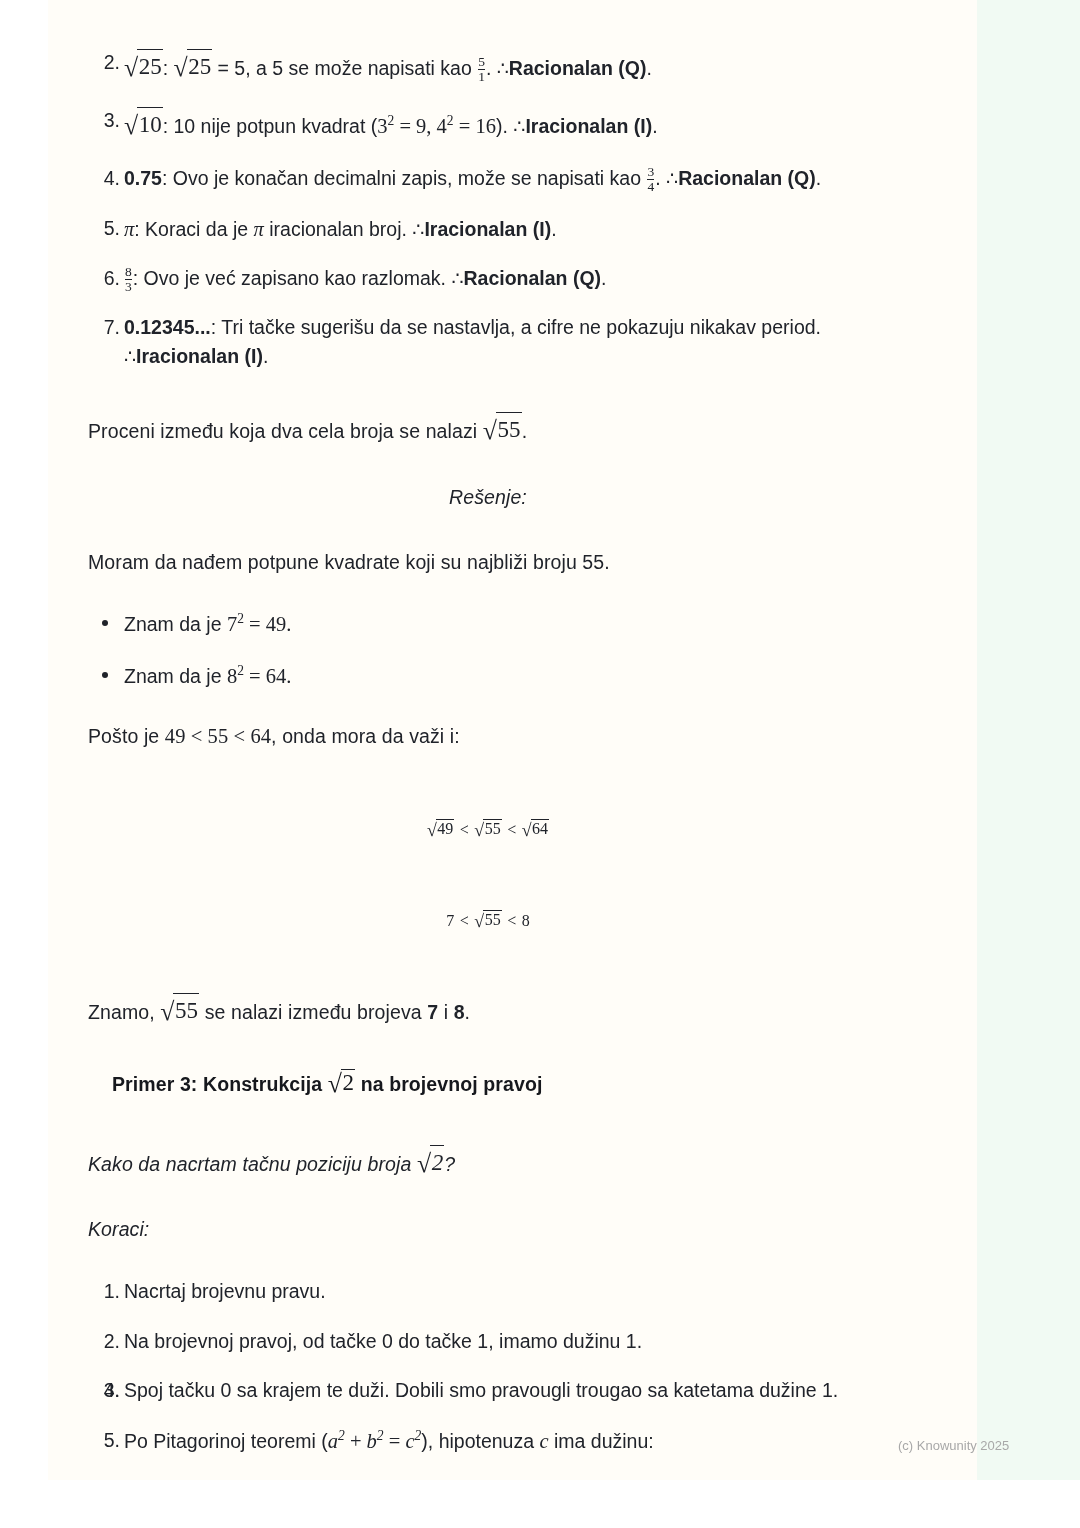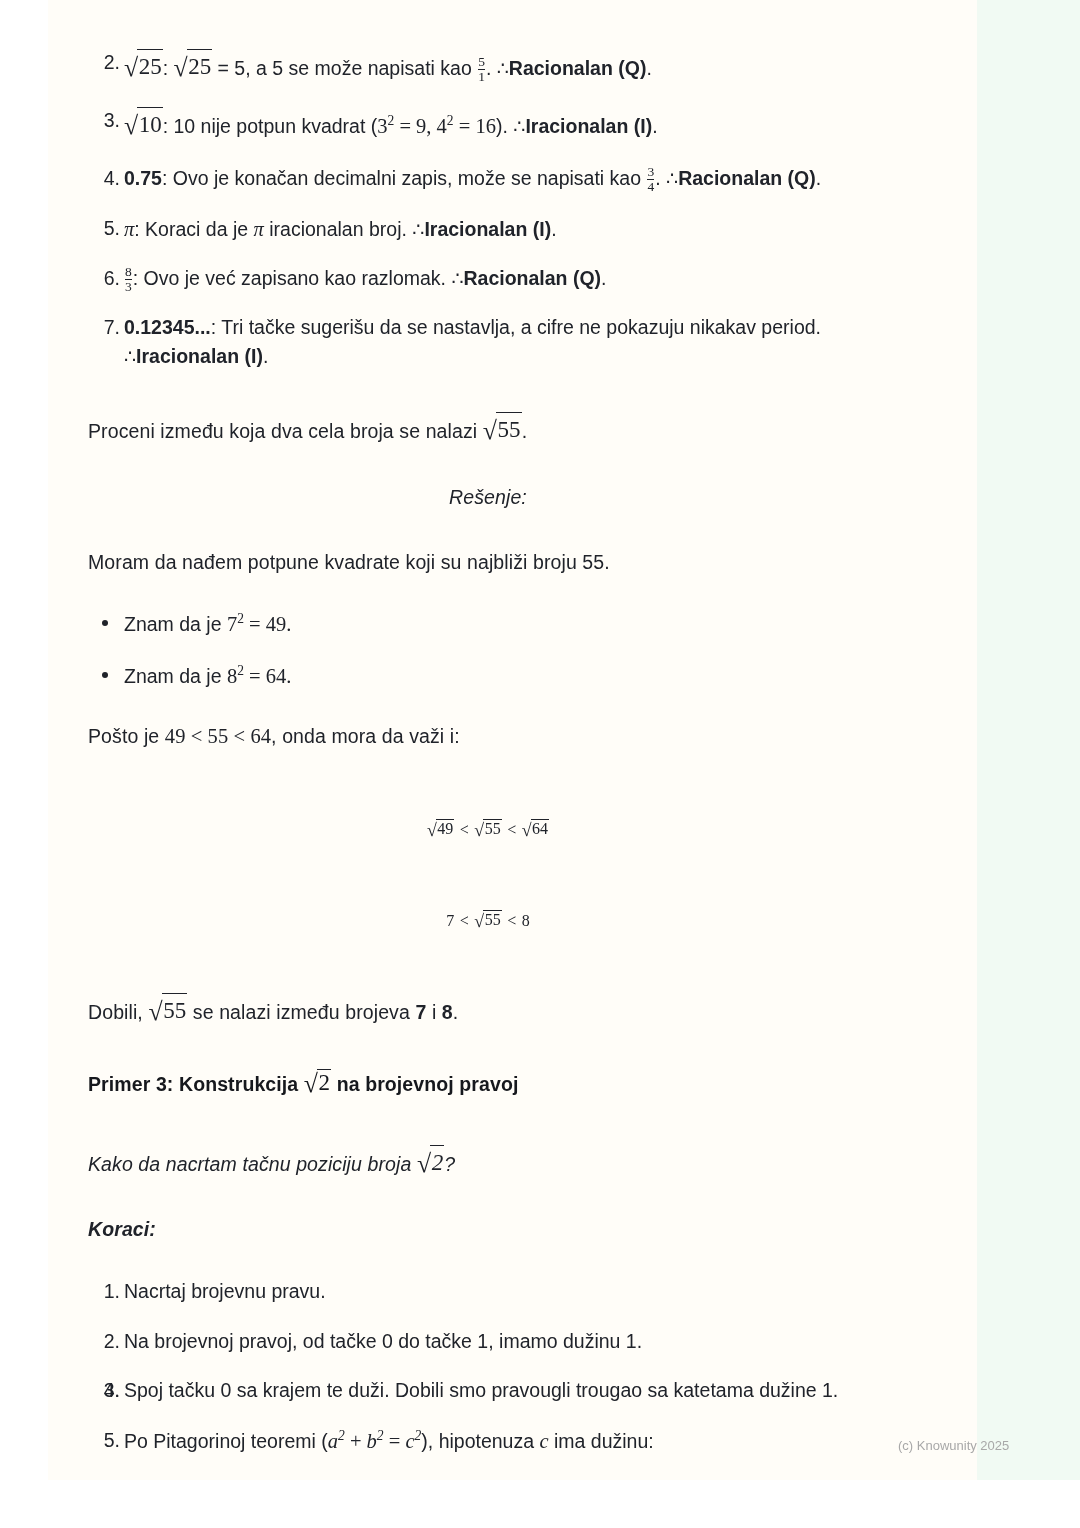--- a/index.html
+++ b/index.html
@@ -263,32 +263,32 @@
 
     <div class="display-eq" style="margin-top:65px;">
       <span class="m">7</span>
       <span class="m">&lt;</span>
       <span class="sqrt"><span class="rad">√</span><span class="rand">55</span></span>
       <span class="m">&lt;</span>
       <span class="m">8</span>
     </div>
 
     <p class="para" style="margin-top:60px;">
-      <span>Dobili, </span><span class="sqrt"><span class="rad">√</span><span class="rand">55</span></span><span> se nalazi između brojeva </span><b>7</b><span> i </span><b>8</b><span>.</span>
+      <span>Znamo, </span><span class="sqrt"><span class="rad">√</span><span class="rand">55</span></span><span> se nalazi između brojeva </span><b>7</b><span> i </span><b>8</b><span>.</span>
     </p>
 
-    <div class="h-sub" style="margin-top:39px;">
+    <div class="h-sub" style="margin-top:39px;margin-left:24px;">
       <span>Primer 3: Konstrukcija </span><span class="sqrt" style="font-weight:normal;"><span class="rad">√</span><span class="rand">2</span></span><span> na brojevnoj pravoj</span>
     </div>
 
     <p class="para" style="margin-top:46px;font-style:italic;">
       <span>Kako da nacrtam tačnu poziciju broja </span><span class="sqrt"><span class="rad">√</span><span class="rand">2</span></span><span>?</span>
     </p>
 
-    <p class="para italic" style="margin-top:34px;font-weight:bold;">Koraci:</p>
+    <p class="para italic" style="margin-top:34px;">Koraci:</p>
 
     <ol class="steps-list" style="margin-top:33px;">
       <li style="margin-bottom:21px;">
         <span class="li-num">1.</span>
         <span>Nacrtaj brojevnu pravu.</span>
       </li>
       <li style="margin-bottom:21px;">
         <span class="li-num">2.</span>
         <span>Na brojevnoj pravoj, od tačke 0 do tačke 1, imamo dužinu 1.</span>
       </li>

